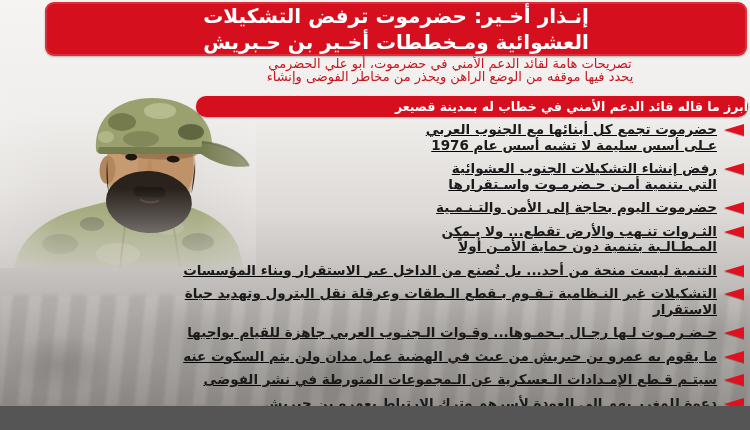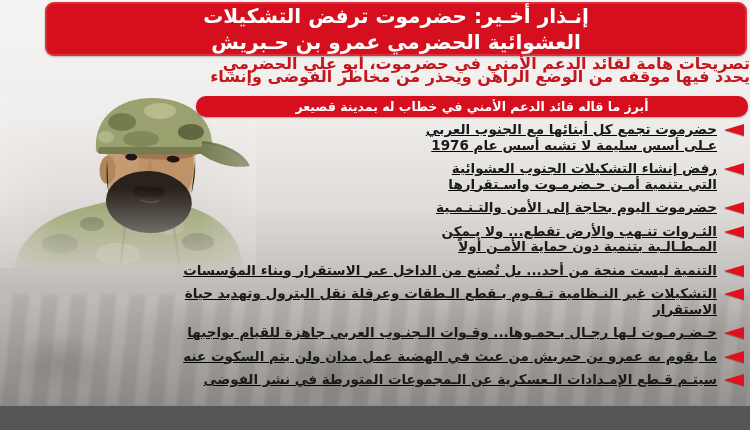--- a/index.html
+++ b/index.html
@@ -23,27 +23,27 @@
   }
   .headline{
     position:absolute;top:2px;right:3px;left:45px;height:54px;
     background:#d50f1d;border-radius:9px;
     box-shadow:inset 0 0 0 2px rgba(255,255,255,.14),0 1px 2px rgba(0,0,0,.25);
     color:#fff;font-weight:bold;font-size:20px;line-height:26px;
     text-align:center;padding-top:1px;box-sizing:border-box;
   }
   .intro{
     position:absolute;top:57px;right:0;left:150px;
-    color:#c3161e;font-weight:bold;
-    font-size:16px;line-height:13px;
+    text-align:center;color:#c3161e;font-weight:normal;
+    font-size:13px;line-height:13px;
   }
   .ribbon{
     position:absolute;top:96px;right:2px;width:552px;height:21px;
     background:#d50f1d;border-radius:10px;
-    color:#fff;font-weight:bold;font-size:12.5px;line-height:21px;text-align:center;
+    color:#fff;font-weight:bold;font-size:12.5px;line-height:21px;text-align:right;
     box-shadow:0 1px 2px rgba(0,0,0,.3);z-index:3;
   }
   .portrait{position:absolute;top:92px;left:0;width:256px;height:176px;z-index:2;}
   .portrait-fade{
     position:absolute;top:92px;left:0;width:256px;height:176px;z-index:2;pointer-events:none;
     background:
       linear-gradient(180deg,rgba(243,241,239,0) 55%,rgba(214,211,208,.5) 85%,rgba(206,203,200,.85) 100%),
       linear-gradient(90deg,rgba(243,241,239,.35),rgba(243,241,239,0) 22%,rgba(243,241,239,0) 78%,rgba(243,241,239,.35));
   }
   .bullets{
@@ -62,21 +62,21 @@
 </style>
 </head>
 <body>
 
 <div class="stage">
 
   <div class="crowd"></div>
 
   <div class="headline">
     <div>إنـذار أخـير: حضرموت ترفض التشكيلات</div>
-    <div>العشوائية الحضرمي عمرو بن حـبريش</div>
+    <div>العشوائية ومـخططات أخـير بن حـبريش</div>
   </div>
 
   <div class="intro">
     <div>تصريحات هامة لقائد الدعم الأمني في حضرموت، أبو علي الحضرمي</div>
     <div>يحدد فيها موقفه من الوضع الراهن ويحذر من مخاطر الفوضى وإنشاء</div>
   </div>
 
   <div class="ribbon">أبرز ما قاله قائد الدعم الأمني في خطاب له بمدينة قصيعر</div>
 
   <svg class="portrait" viewBox="0 0 256 176" aria-hidden="true">
@@ -189,15 +189,21 @@
         </div>
     </div>
 
     <div class="bullet">
       <span class="tri"></span>
       <div class="lines">
           <div class="line">سيتـم قـطع الإمـدادات الـعسكرية عن الـمجموعات المتورطة في نشر الفوضى</div>
         </div>
     </div>
 
+    <div class="bullet">
+      <span class="tri"></span>
+      <div class="lines">
+          <div class="line">دعوة للمغرر بهم إلى العودة لأسرهم وترك الارتباط بعمرو بن حبريش</div>
+        </div>
+    </div>
 
   </div>
 </div>
 
 </body></html>

